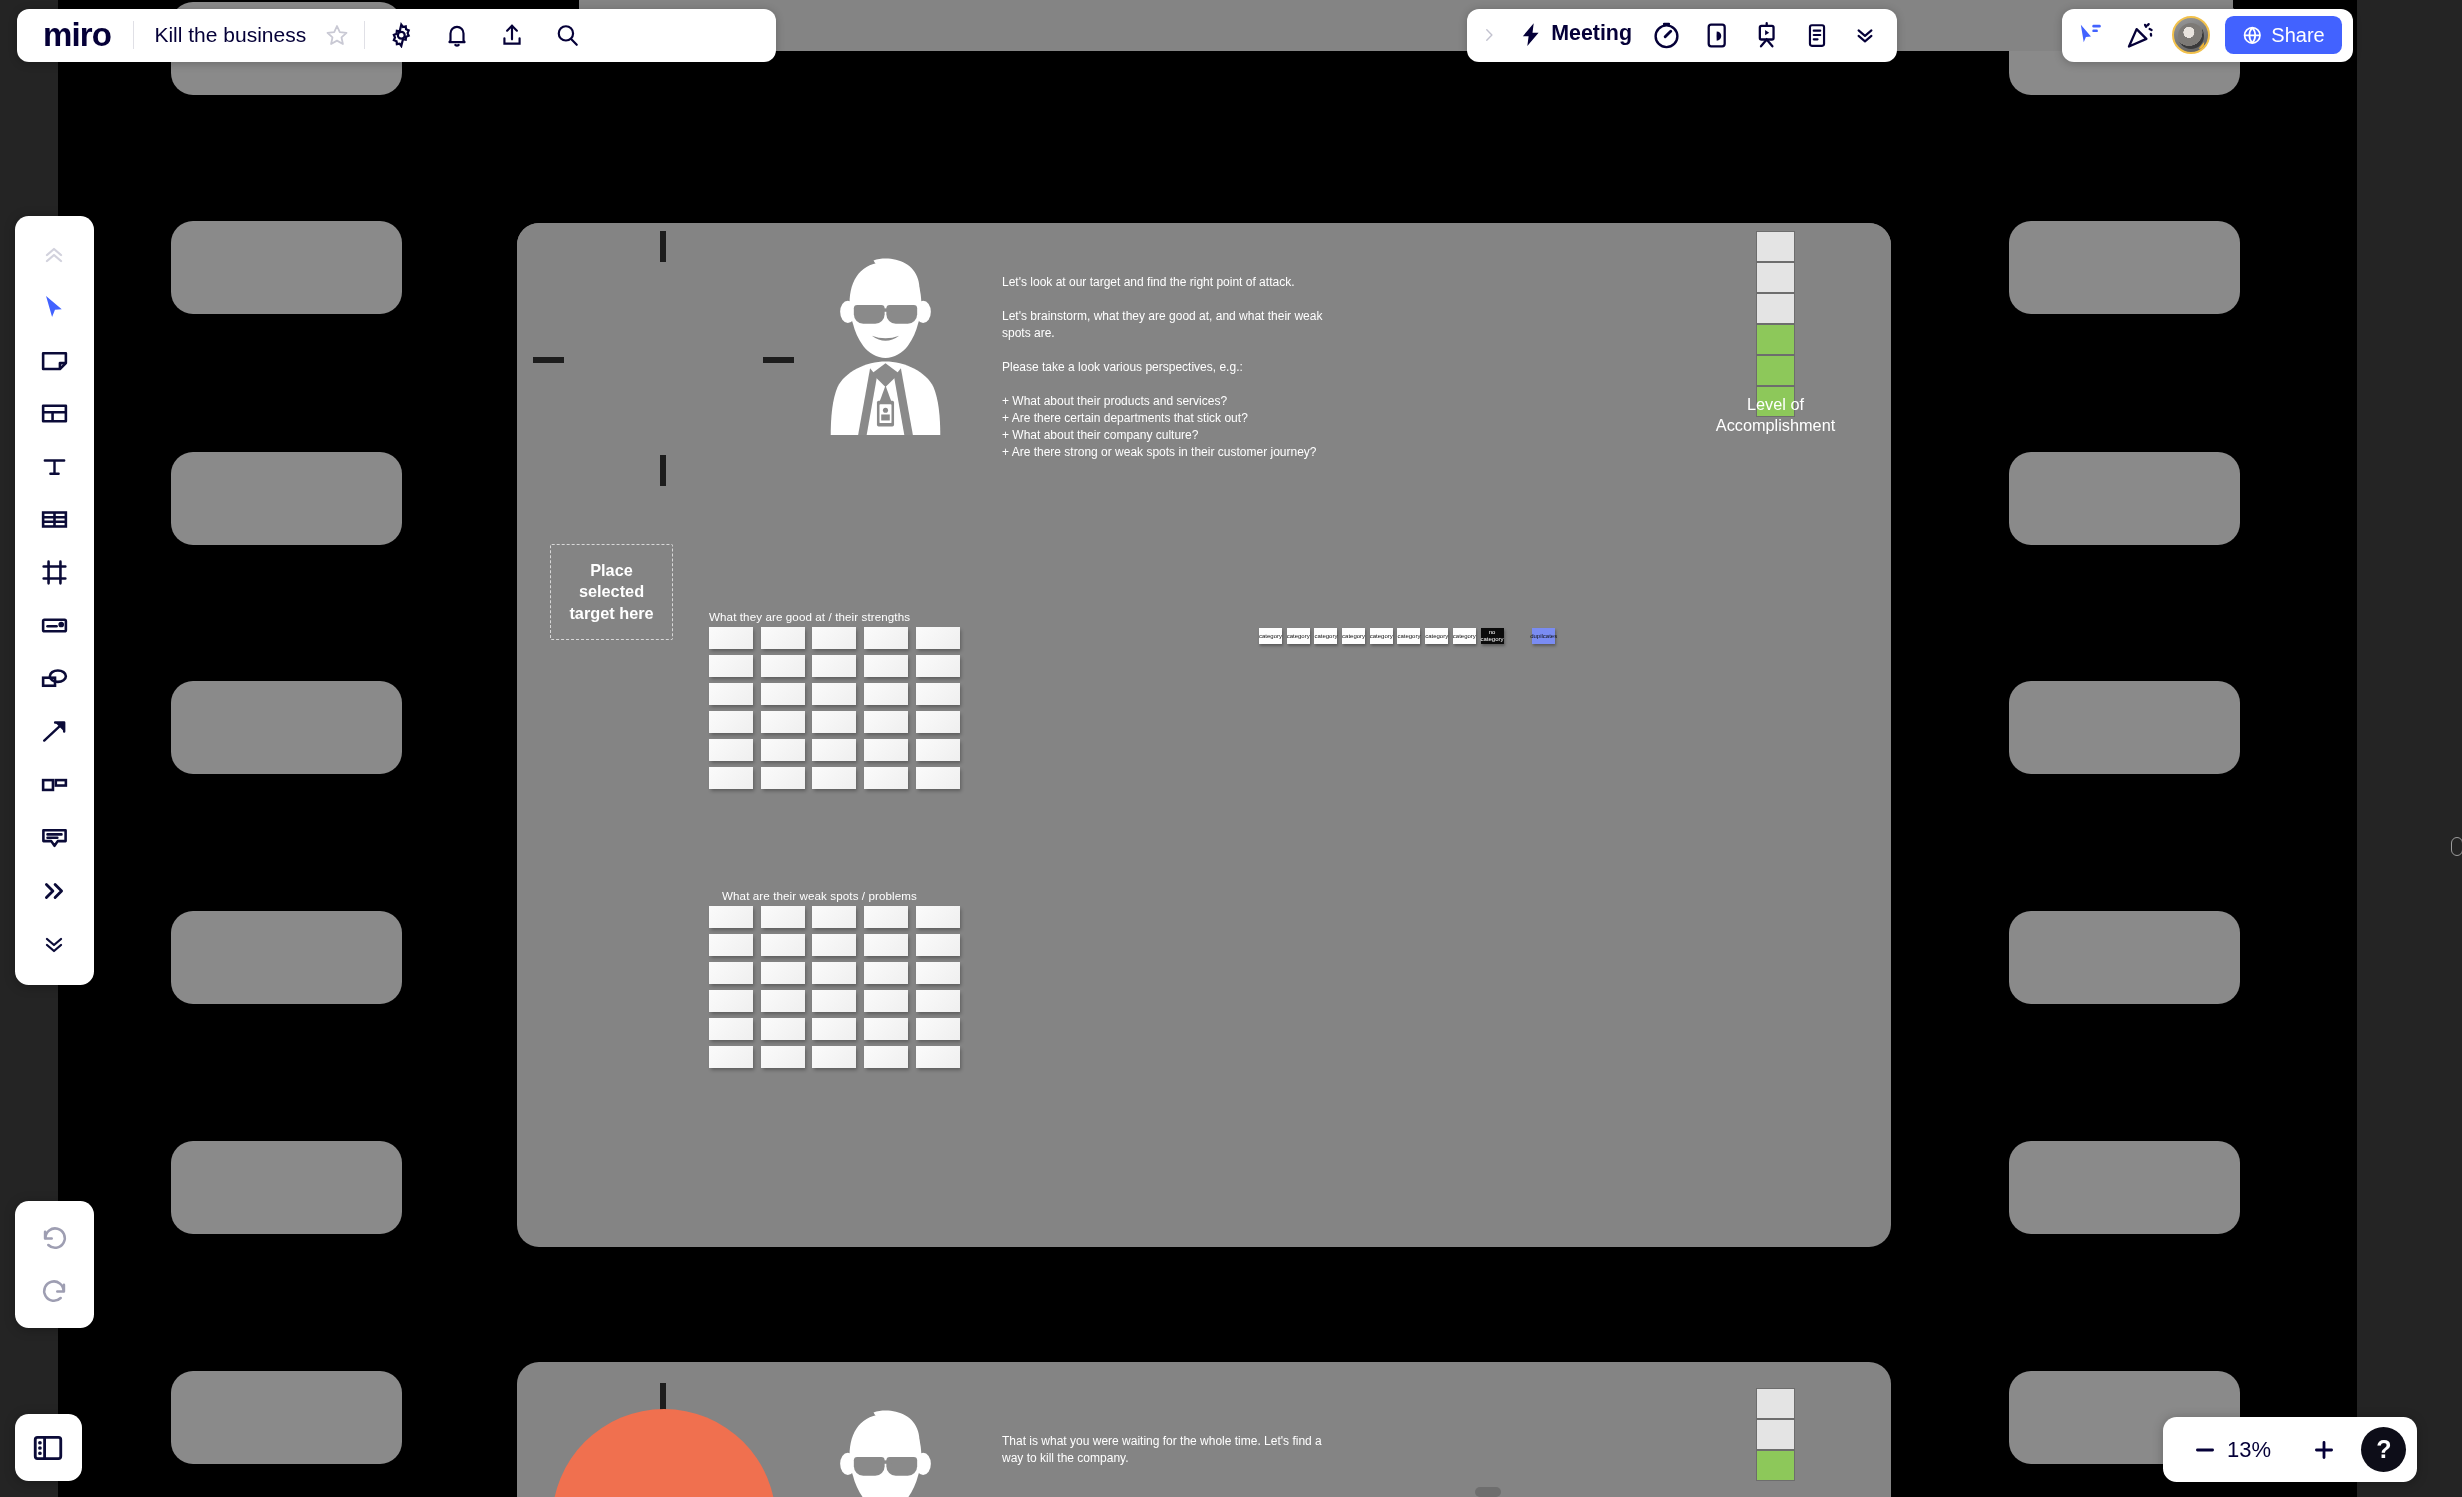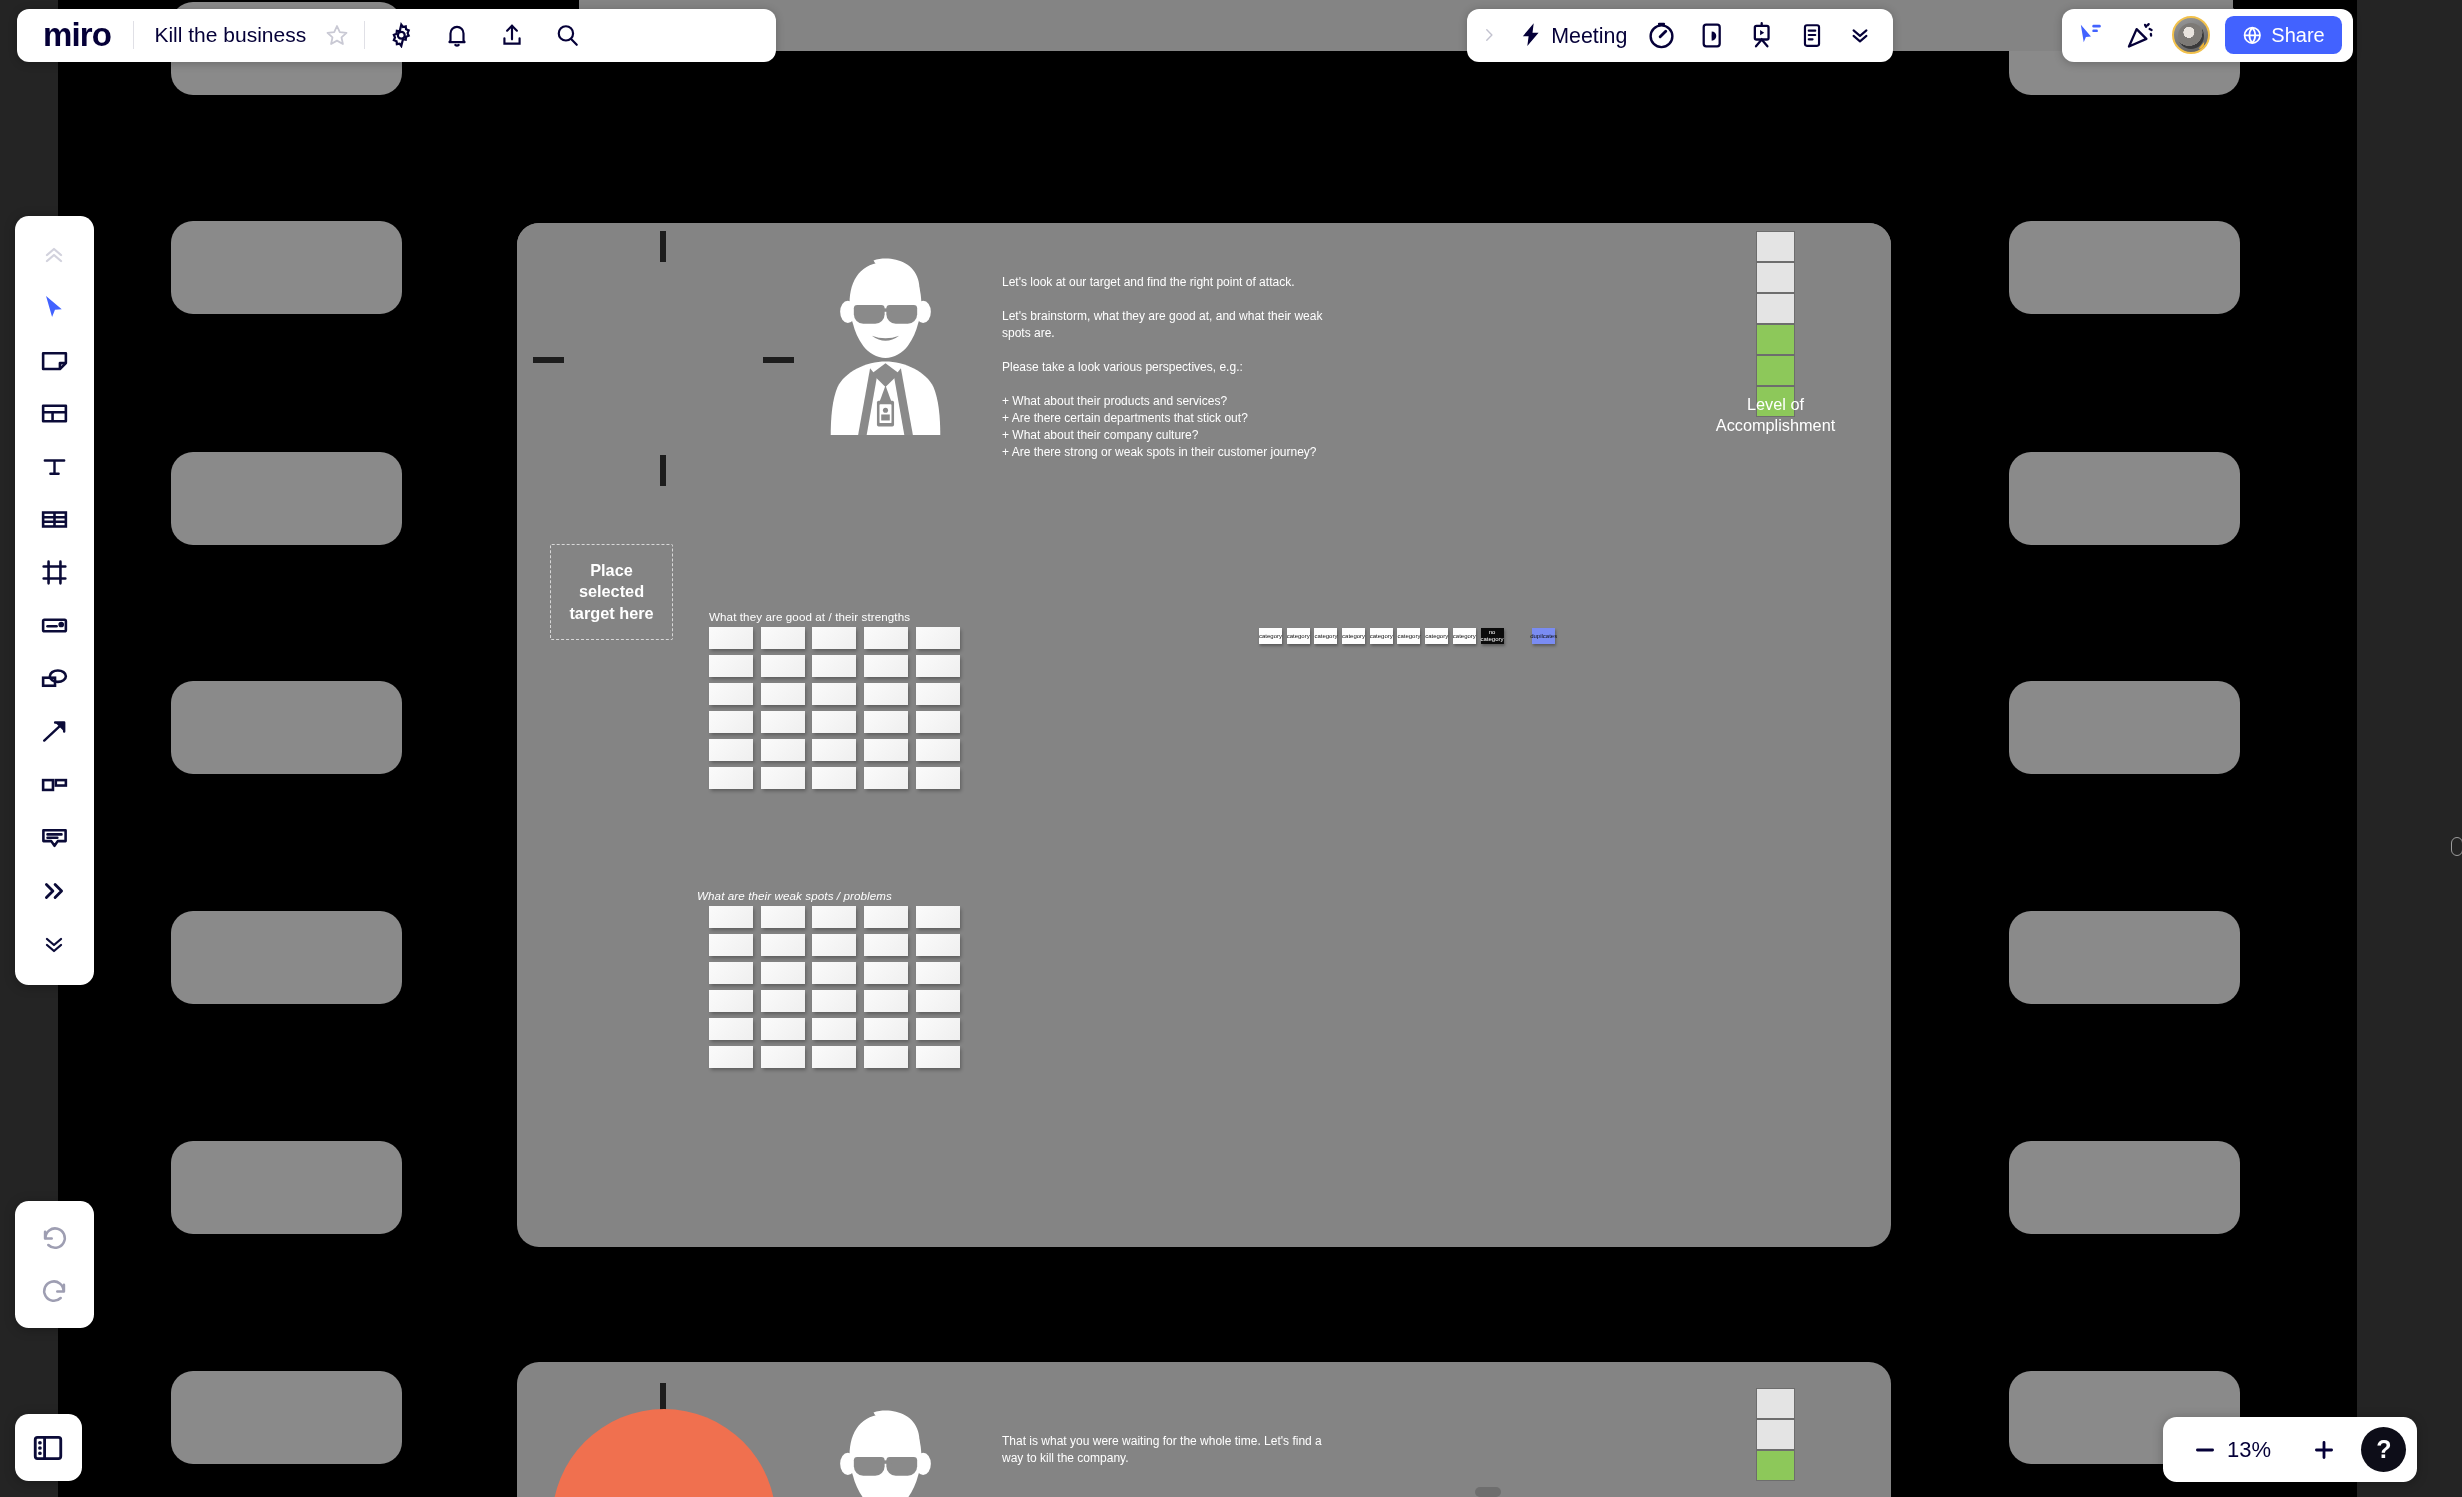--- a/index.html
+++ b/index.html
@@ -93,21 +93,21 @@
   .ic { display:flex; align-items:center; justify-content:center; cursor:pointer; }
   .ic-star { width:34px; height:34px; }
   .tb-icons { display:flex; align-items:center; gap:26px; padding:0 22px 0 22px; }
   .tb-icons .ic { width:29px; height:29px; }
 
   .topbar-mid {
     position:absolute; left:1467px; top:8.6px; height:53px;
     background:#fff; border-radius:12px; display:flex; align-items:center;
     padding:0 19px 0 10.3px; gap:19px; box-shadow:0 1.7px 8.6px rgba(0,0,0,.22);
   }
-  .meeting-btn { display:flex; align-items:flex-end; gap:6.9px; cursor:pointer; }
+  .meeting-btn { display:flex; align-items:flex-start; gap:6.9px; cursor:pointer;font-weight:bold; }
   .meeting-label { font-size:21.4px; color:#050038; }
 
   .topbar-right {
     position:absolute; left:2062px; top:8.6px; height:53px;
     background:#fff; border-radius:12px; display:flex; align-items:center;
     padding:0 11px; gap:15.4px; box-shadow:0 1.7px 8.6px rgba(0,0,0,.22);
   }
   .avatar {
     position:relative; width:38px; height:38px; border-radius:50%;
     border:2.1px solid #f2c14b; overflow:hidden;
@@ -302,21 +302,21 @@
         <div class="sticky"></div>
         <div class="sticky"></div>
         <div class="sticky"></div>
       <div class="sticky"></div>
         <div class="sticky"></div>
         <div class="sticky"></div>
         <div class="sticky"></div>
         <div class="sticky"></div>
     </div>
 
-    <div class="grid-label" style="left:697px; top:889px;font-style:italic;">What are their weak spots / problems</div>
+    <div class="grid-label" style="left:722px; top:889px;">What are their weak spots / problems</div>
     <div class="grid" style="left:709px; top:906px; grid-template-columns:repeat(5,44px); grid-template-rows:repeat(6,22px);">
       <div class="sticky"></div>
         <div class="sticky"></div>
         <div class="sticky"></div>
         <div class="sticky"></div>
         <div class="sticky"></div>
       <div class="sticky"></div>
         <div class="sticky"></div>
         <div class="sticky"></div>
         <div class="sticky"></div>

